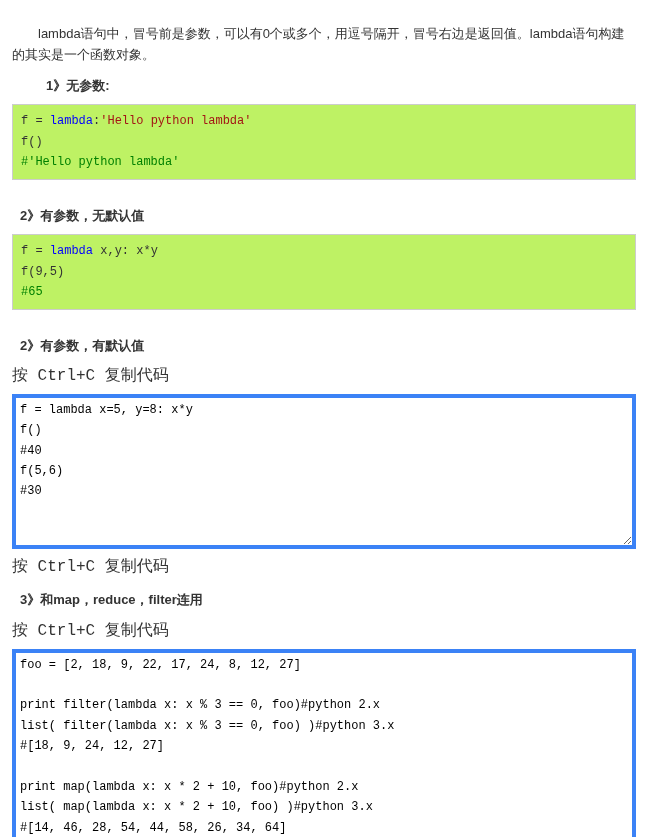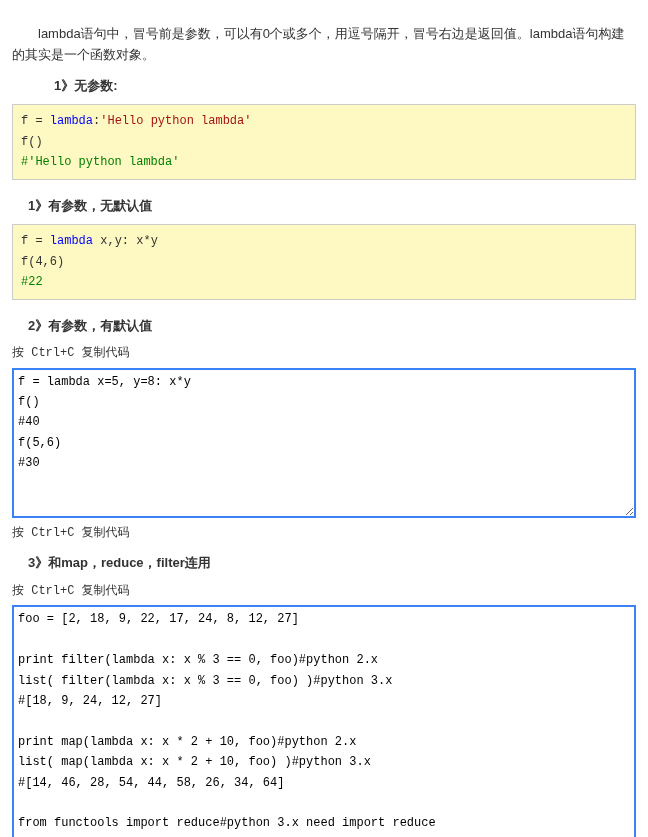--- a/index.html
+++ b/index.html
@@ -7,42 +7,42 @@
     margin: 0;
     padding: 8px 12px;
     font-family: "Helvetica Neue", Arial, "Microsoft YaHei", sans-serif;
     font-size: 13px;
     line-height: 1.6;
     color: #333;
     width: 648px;
     background: #fff;
   }
   .intro { text-indent: 2em; margin: 16px 0 8px 0; }
-  .section-head { font-weight: bold; margin: 10px 0 8px 16px; }
+  .section-head { font-weight: bold; margin: 10px 0 8px 8px; }
   .section-head-indent { text-indent: 2em; }
   .codeblock {
-    background: #fef9c3;
+    background: #bef264;
     border: 1px solid #ccc;
     padding: 6px 8px;
     font-family: "Courier New", Consolas, monospace;
     font-size: 12px;
     line-height: 1.7;
     white-space: pre;
     overflow-x: auto;
-    margin: 0 0 16px 0;
+    margin: 0 0 26px 0;
   }
   .copy-hint {
     font-family: "Courier New", Consolas, monospace;
-    font-size: 12px;
+    font-size: 16px;
     margin: 6px 0 4px 0;
   }
   .textarea-block {
     display: block;
     width: 100%;
-    border: 2px solid #3b82f6;
+    border: 4px solid #3b82f6;
     font-family: "Courier New", Consolas, monospace;
     font-size: 12px;
     line-height: 1.7;
     padding: 2px 4px;
     resize: both;
     white-space: pre;
     overflow: auto;
     margin: 0 0 4px 0;
     background: #fff;
   }
@@ -54,25 +54,25 @@
 <body>
 
 <p class="intro">lambda语句中，冒号前是参数，可以有0个或多个，用逗号隔开，冒号右边是返回值。lambda语句构建的其实是一个函数对象。</p>
 
 <p class="section-head section-head-indent">1》无参数:</p>
 
 <div class="codeblock"><span>f = </span><span class="kw">lambda</span><span>:</span><span class="str">'Hello python lambda'</span>
 <span>f()</span>
 <span class="com">#'Hello python lambda'</span></div>
 
-<p class="section-head">1》有参数，无默认值</p>
+<p class="section-head">2》有参数，无默认值</p>
 
 <div class="codeblock"><span>f = </span><span class="kw">lambda</span><span> x,y: x*y</span>
-<span>f(4,6)</span>
-<span class="com">#22</span></div>
+<span>f(9,5)</span>
+<span class="com">#65</span></div>
 
 <p class="section-head">2》有参数，有默认值</p>
 
 <p class="copy-hint">按 Ctrl+C 复制代码</p>
 <textarea class="textarea-block" rows="7" style="">f = lambda x=5, y=8: x*y
 f()
 #40
 f(5,6)
 #30
 </textarea>

